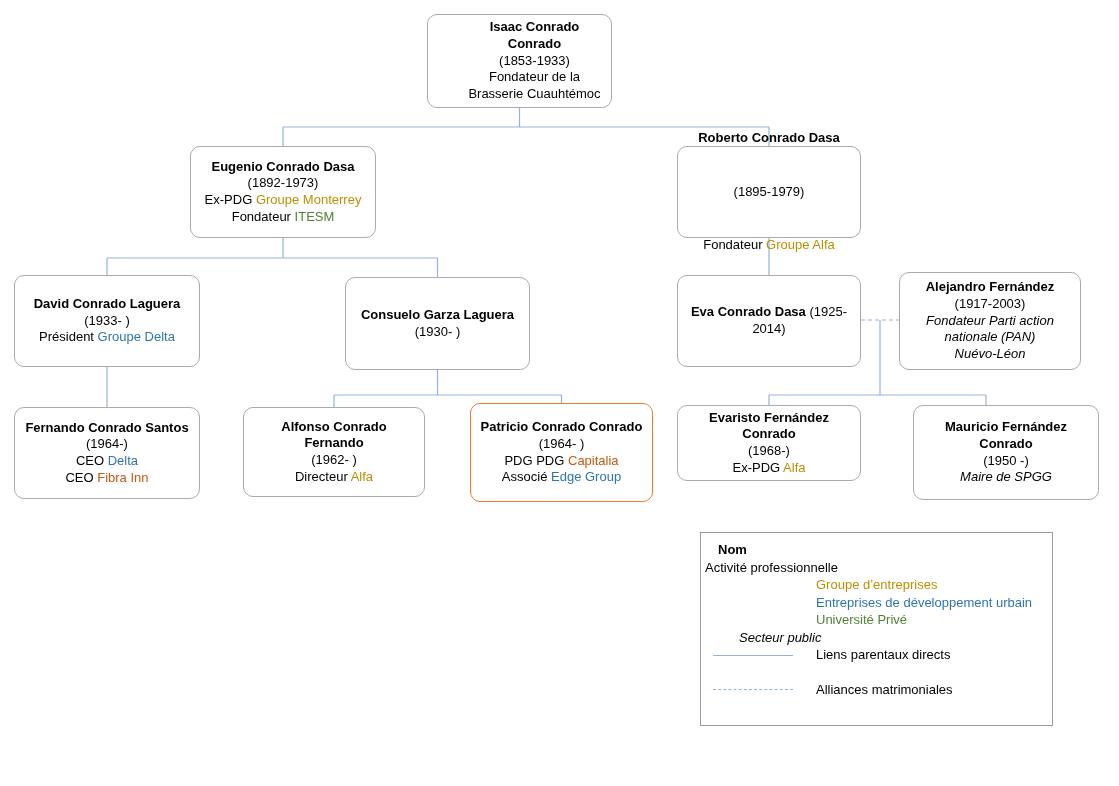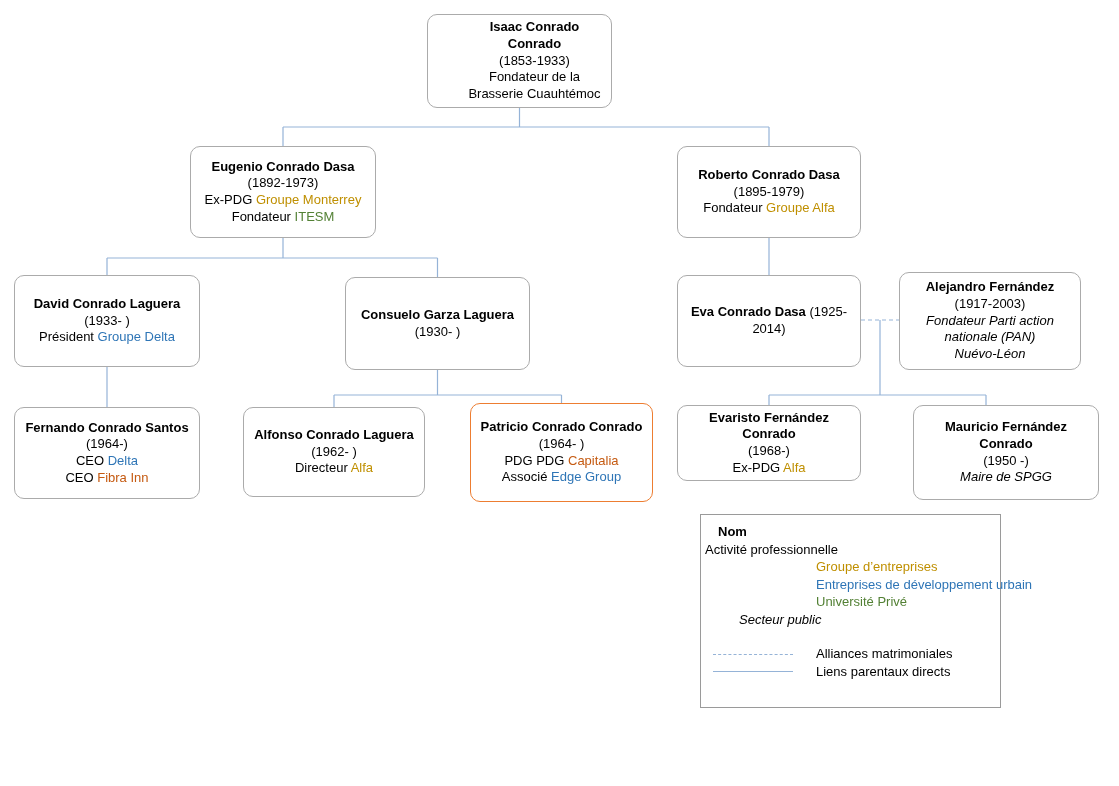--- a/index.html
+++ b/index.html
@@ -60,21 +60,21 @@
     <div>Fondateur de la Brasserie Cuauhtémoc</div>
   </div>
 
   <div class="node" style="left:190px;top:146px;width:186px;height:92px;">
     <div class="nm">Eugenio Conrado Dasa</div>
     <div>(1892-1973)</div>
     <div><span>Ex-PDG</span> <span class="c-gold">Groupe Monterrey</span></div>
     <div><span>Fondateur</span> <span class="c-green">ITESM</span></div>
   </div>
 
-  <div class="node" style="left:677px;top:146px;width:184px;height:92px;">
+  <div class="node" style="left:677px;top:146px;width:184px;height:92px;gap:37px;">
     <div class="nm">Roberto Conrado Dasa</div>
     <div>(1895-1979)</div>
     <div><span>Fondateur</span> <span class="c-gold">Groupe Alfa</span></div>
   </div>
 
   <div class="node" style="left:14px;top:275px;width:186px;height:92px;">
     <div class="nm">David Conrado Laguera</div>
     <div>(1933- )</div>
     <div><span>Président</span> <span class="c-blue">Groupe Delta</span></div>
   </div>
@@ -96,21 +96,21 @@
   </div>
 
   <div class="node" style="left:14px;top:407px;width:186px;height:92px;">
     <div class="nm">Fernando Conrado Santos</div>
     <div>(1964-)</div>
     <div><span>CEO</span> <span class="c-blue">Delta</span></div>
     <div><span>CEO</span> <span class="c-orange">Fibra Inn</span></div>
   </div>
 
   <div class="node" style="left:243px;top:407px;width:182px;height:90px;">
-    <div class="nm">Alfonso Conrado Laguera</div>
+    <div class="nm">Alfonso Conrado Fernando</div>
     <div>(1962- )</div>
     <div><span>Directeur</span> <span class="c-gold">Alfa</span></div>
   </div>
 
   <div class="node node-highlight" style="left:470px;top:403px;width:183px;height:99px;">
     <div class="nm">Patricio Conrado Conrado</div>
     <div>(1964- )</div>
     <div><span>PDG PDG</span> <span class="c-orange">Capitalia</span></div>
     <div><span>Associé</span> <span class="c-blue">Edge Group</span></div>
   </div>
@@ -120,30 +120,30 @@
     <div>(1968-)</div>
     <div><span>Ex-PDG</span> <span class="c-gold">Alfa</span></div>
   </div>
 
   <div class="node" style="left:893px;top:405px;width:186px;height:95px;margin-left:20px;">
     <div class="nm">Mauricio Fernández Conrado</div>
     <div>(1950 -)</div>
     <div class="italic">Maire de SPGG</div>
   </div>
 
-  <div class="legend" style="left:700px;top:514px;width:301px;height:194px;">
+  <div class="legend" style="left:700px;top:532px;width:353px;height:194px;">
     <div class="lg-row lvl0a nm">Nom</div>
     <div class="lg-row lvl0b">Activité professionnelle</div>
     <div class="lg-row lvl2 c-gold">Groupe d’entreprises</div>
     <div class="lg-row lvl2 c-blue">Entreprises de développement urbain</div>
     <div class="lg-row lvl2 c-green">Université Privé</div>
     <div class="lg-row lvl1 italic">Secteur public</div>
+    <div class="lg-row keyline">
+      <span class="line-sample solid-sample"></span>
+      <span>Liens parentaux directs</span>
+    </div>
     <div class="lg-row keyline first">
       <span class="line-sample dashed-sample"></span>
       <span>Alliances matrimoniales</span>
-    </div>
-    <div class="lg-row keyline">
-      <span class="line-sample solid-sample"></span>
-      <span>Liens parentaux directs</span>
     </div>
   </div>
 
 </div>
 
 </body></html>

